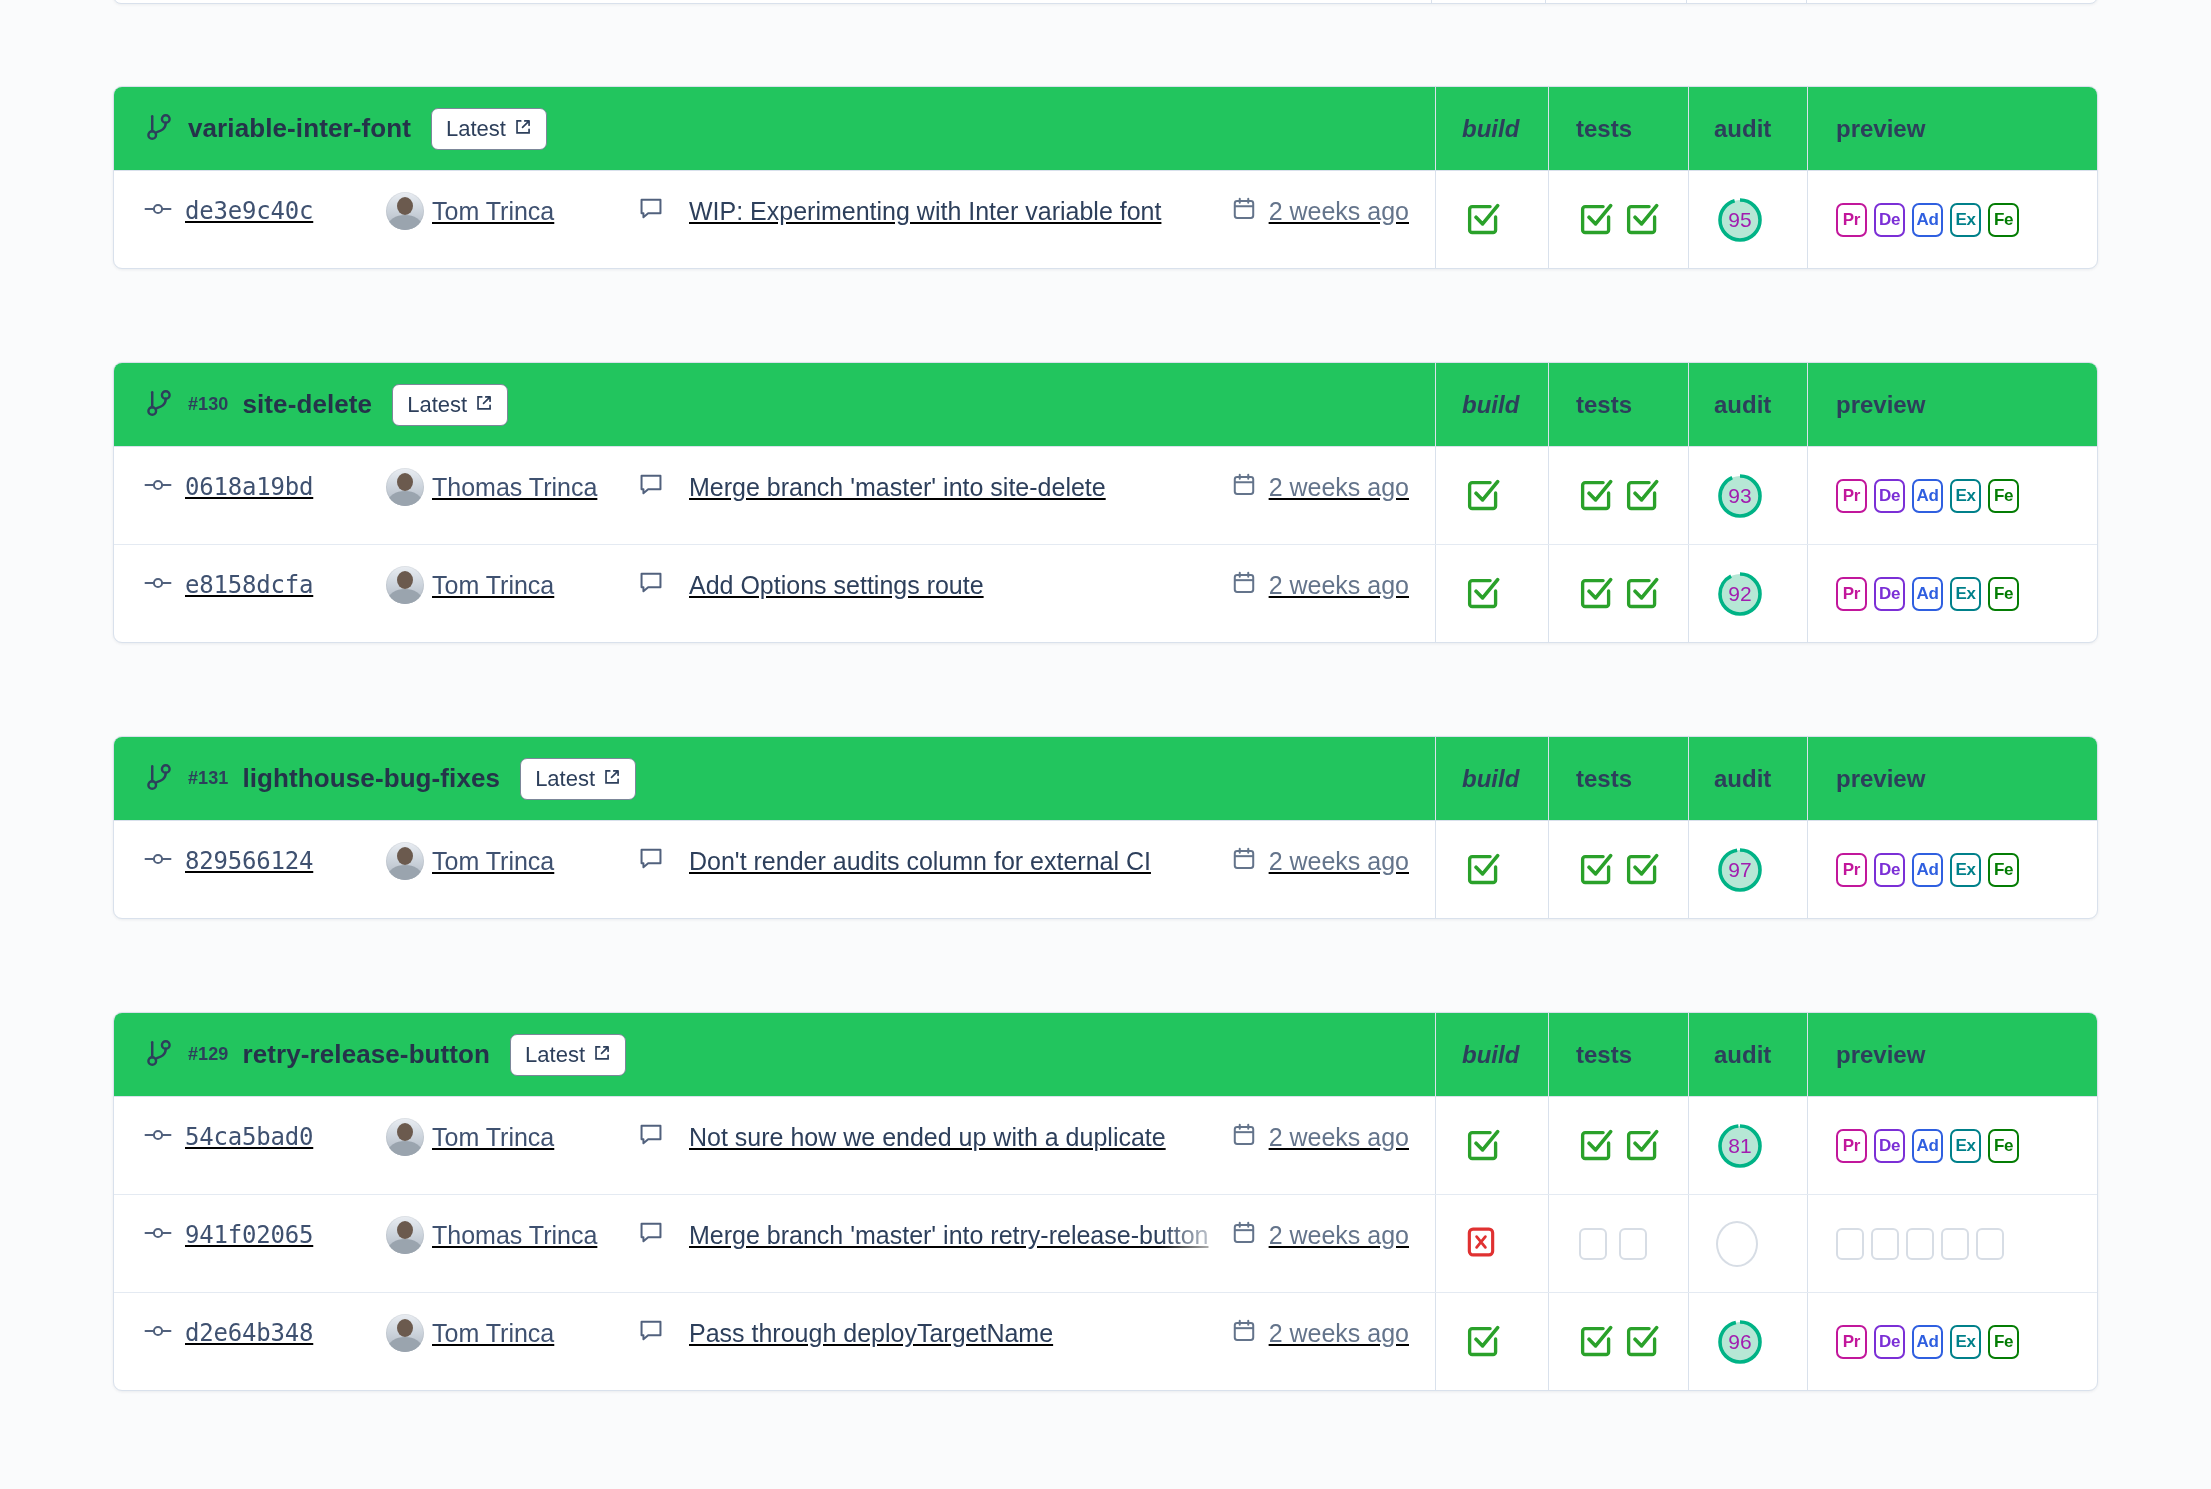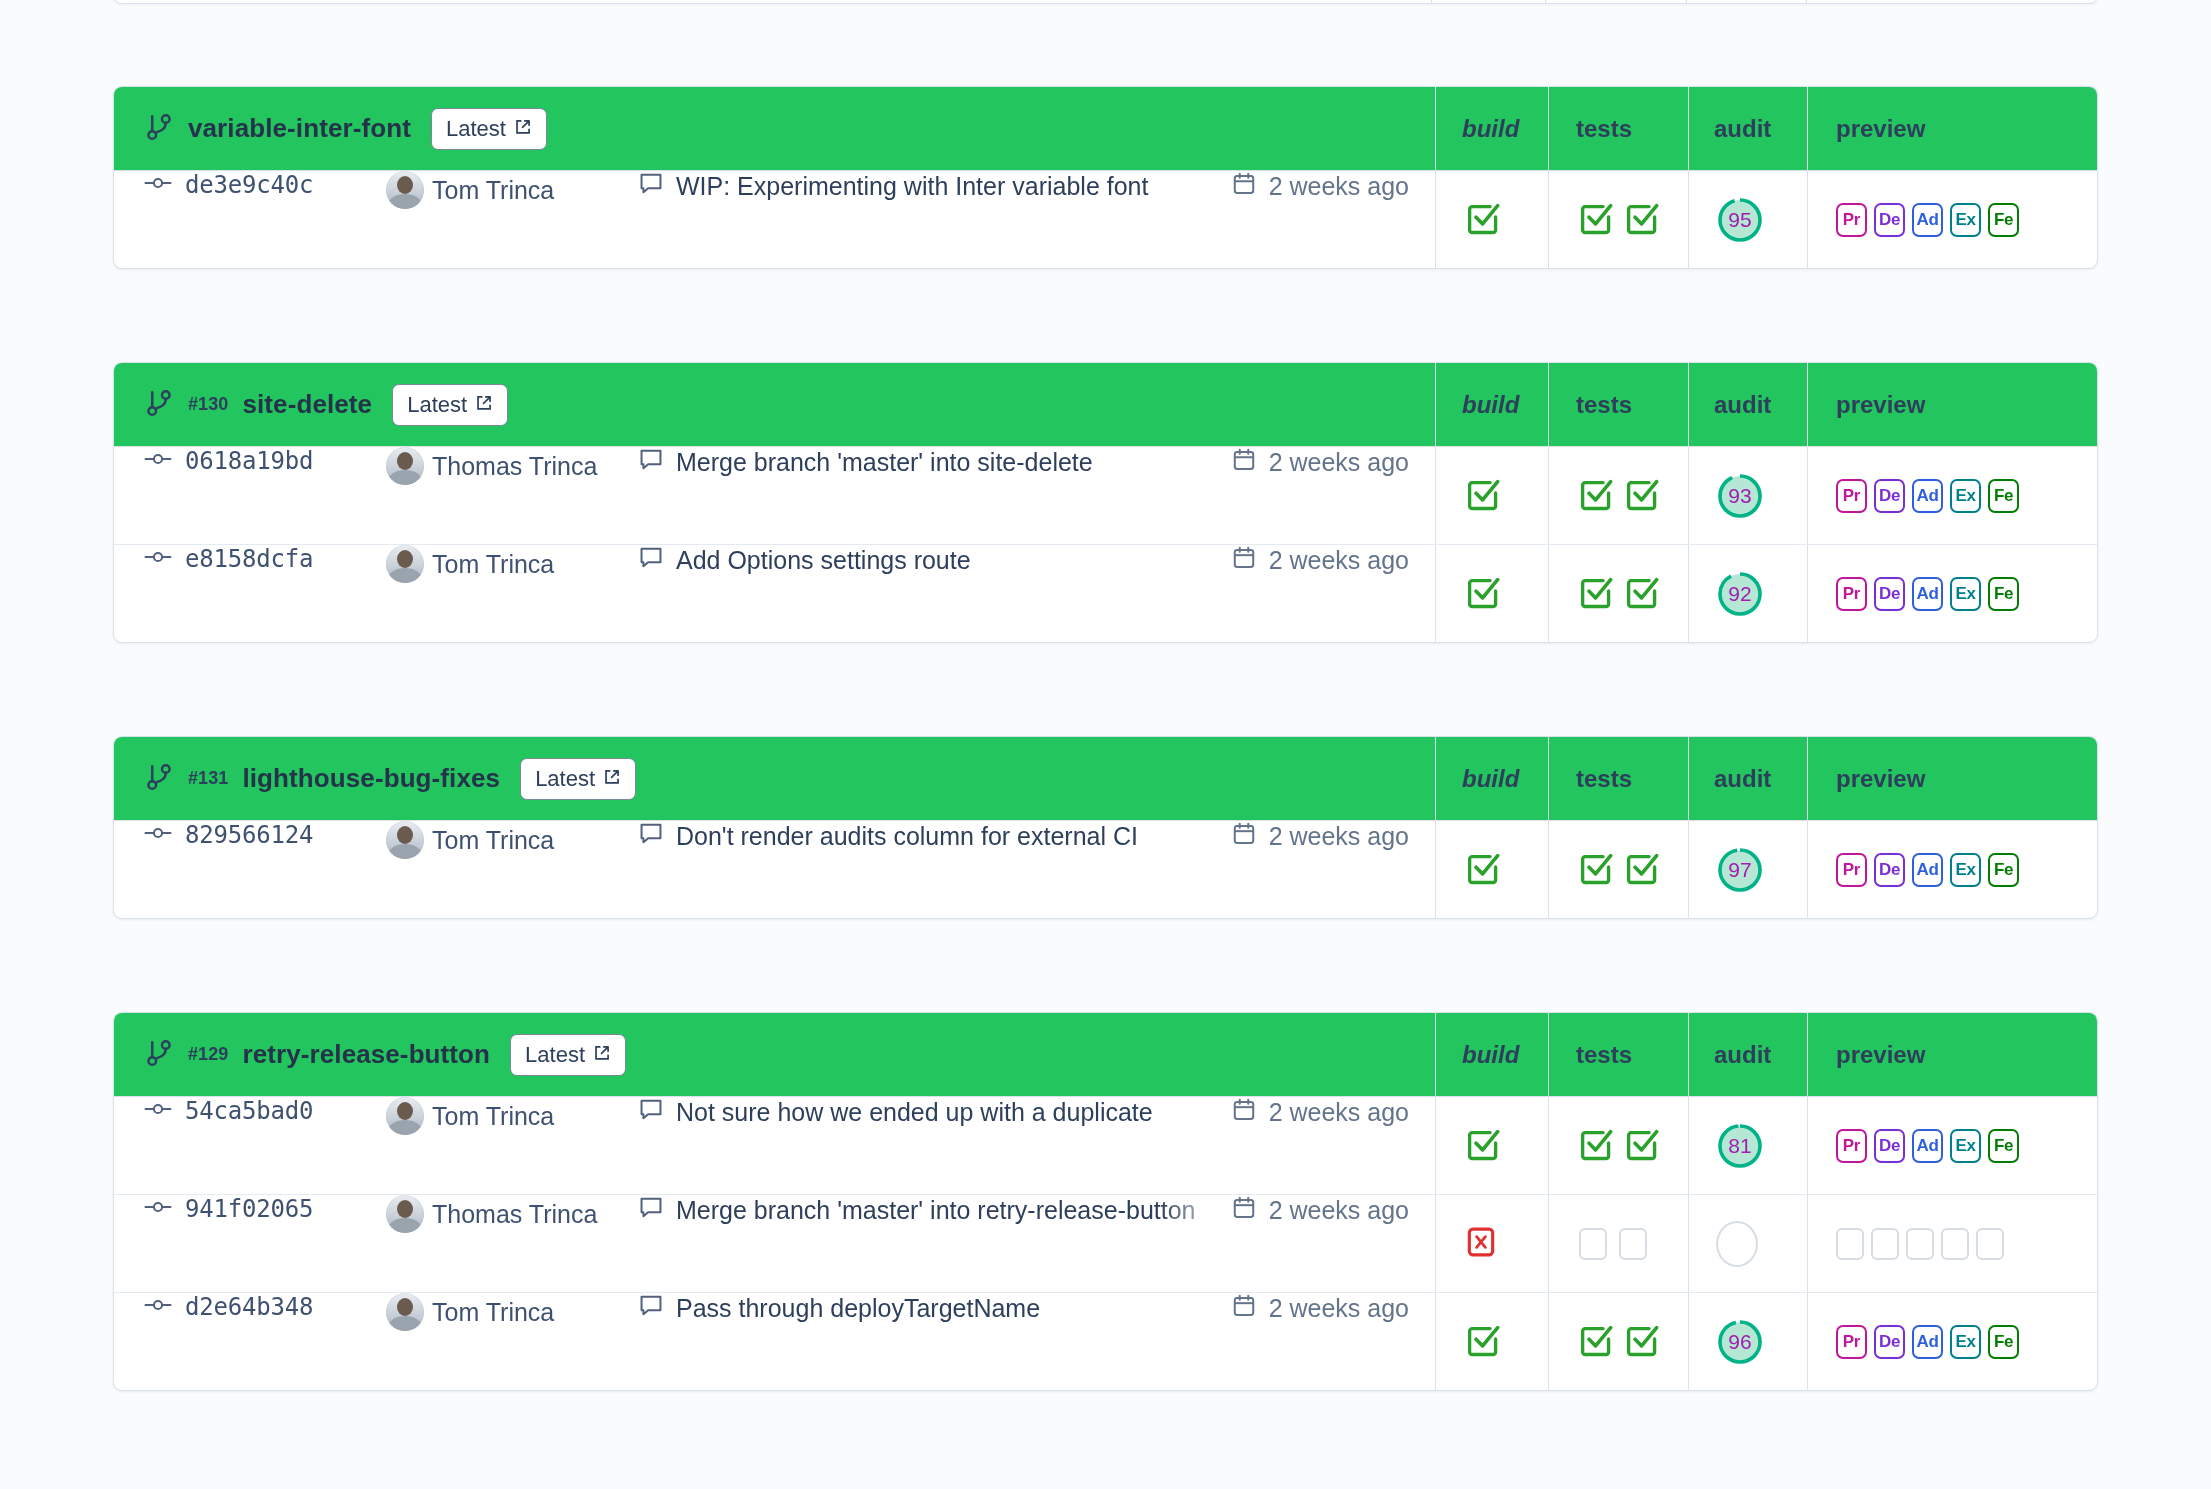--- a/index.html
+++ b/index.html
@@ -131,23 +131,24 @@
     display: flex;
     align-items: stretch;
     min-height: 97px;
     border-top: 1px solid #e4eaf2;
   }
   .card-head + .row { border-top: none; }
 
   .row-main {
     flex: 1 1 auto;
     display: flex;
-    align-items: flex-start;
+    align-items: center;
     min-width: 0;
     padding: 0 0 17px 30px;
+    text-decoration: underline;
   }
 
   .cell-hash {
     display: flex;
     align-items: center;
     gap: 13px;
     width: 242px;
     flex: 0 0 242px;
   }
   .hash-text {
@@ -198,21 +199,21 @@
   }
   .author-name {
     font-size: 25px;
     color: #3f5170;
     white-space: nowrap;
   }
 
   .cell-msg {
     display: flex;
     align-items: center;
-    gap: 12px;
+    gap: 25px;
     flex: 1 1 auto;
     min-width: 0;
     position: relative;
   }
   .msg-text {
     font-size: 25px;
     color: #2d3f5b;
     white-space: nowrap;
     overflow: hidden;
     flex: 1 1 auto;

